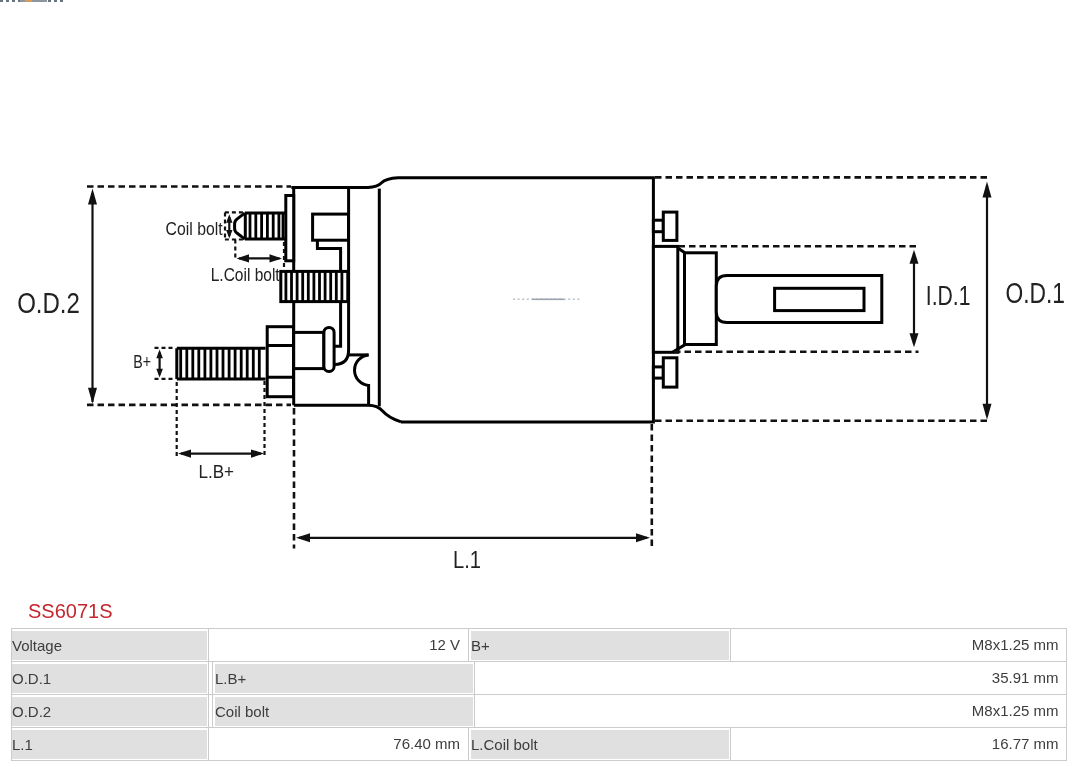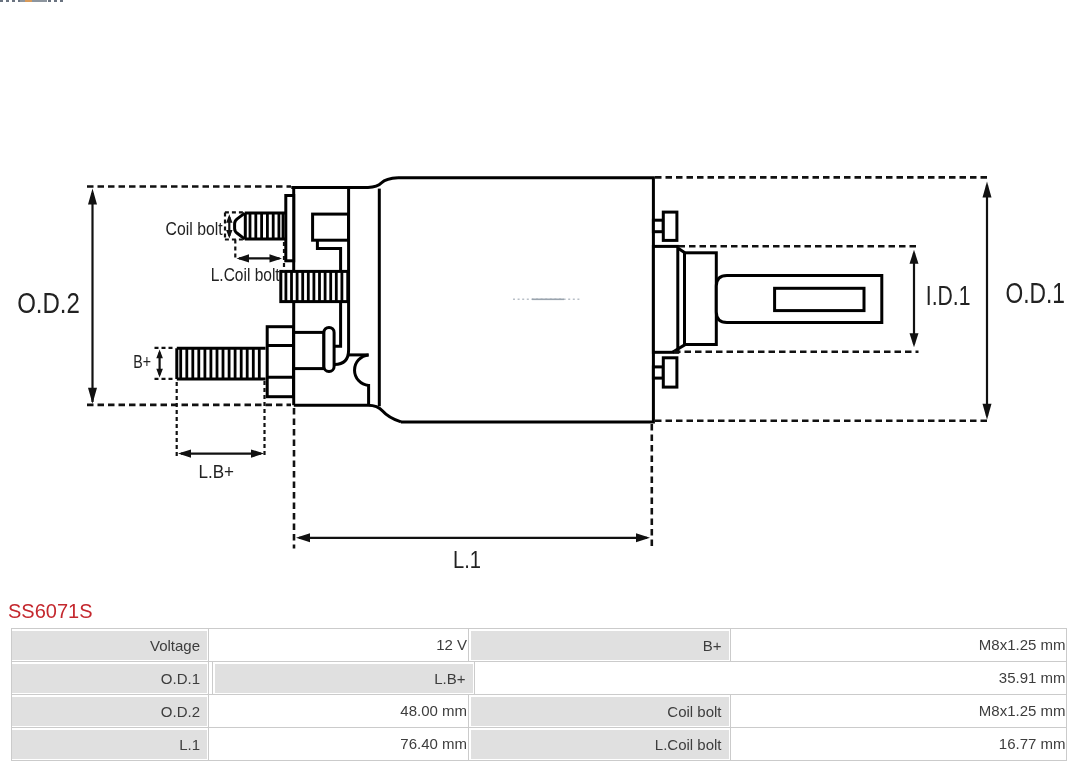--- a/index.html
+++ b/index.html
@@ -1,22 +1,22 @@
 <!DOCTYPE html>
 <html><head>
 <meta charset="utf-8">
 <style>
   html,body{margin:0;padding:0;background:#fff;width:1080px;height:767px;overflow:hidden;
     font-family:"Liberation Sans",sans-serif;}
   #stage{position:absolute;left:0;top:0;width:1080px;height:767px;}
-  .pn{position:absolute;left:8px;top:600px;font-size:20px;letter-spacing:0;color:#c4282e;}
+  .pn{position:absolute;left:28px;top:600px;font-size:20px;letter-spacing:0;color:#c4282e;}
   .tbl{position:absolute;left:11px;top:628px;width:1053.5px;border:1px solid #cbcbcb;border-bottom:none;}
   .row{display:flex;height:32px;border-bottom:1px solid #cbcbcb;font-size:15px;color:#3d3d3d;}
-  .l{background:#e0e0e0;margin:1.5px 0;line-height:29px;text-align:right;padding-right:7px;box-sizing:border-box;}
-  .v{line-height:32px;text-align:right;box-sizing:border-box;background:#fff;}
+  .l{background:#e0e0e0;margin:1.5px 0;line-height:29px;text-align:left;padding-right:7px;box-sizing:border-box;}
+  .v{line-height:32px;text-align:right;padding-right:7px;box-sizing:border-box;background:#fff;}
   .sp{width:4px;background:linear-gradient(to right,#fff 1.5px,#cbcbcb 1.5px,#cbcbcb 2.5px,#fff 2.5px);}
   .w1{width:195px}.w2{width:256px}.w3{width:257.5px}.w4{flex:1}
 </style>
 </head>
 <body>
 <div id="stage">
 
 <div style="position:absolute;left:0;top:0;width:64px;height:2px;background:repeating-linear-gradient(to right,#6a7380 0 3px,#fff 3px 6px);"></div>
 <div style="position:absolute;left:20px;top:0;width:27px;height:2px;background:#8d959e;"></div>
 <div style="position:absolute;left:25px;top:0;width:7px;height:2px;background:#d89a59;"></div>
@@ -214,21 +214,20 @@
         <div class="sp"></div>
         <div class="sp"></div>
     <div class="l w3">L.B+</div>
         <div class="sp"></div>
     <div class="v w4">35.91 mm</div>
   </div>
 
   <div class="row">
     <div class="l w1">O.D.2</div>
         <div class="sp"></div>
-    <div class="v w2">48.00 mm</div>
         <div class="sp"></div>
     <div class="l w3">Coil bolt</div>
         <div class="sp"></div>
     <div class="v w4">M8x1.25 mm</div>
   </div>
 
   <div class="row">
     <div class="l w1">L.1</div>
         <div class="sp"></div>
     <div class="v w2">76.40 mm</div>

